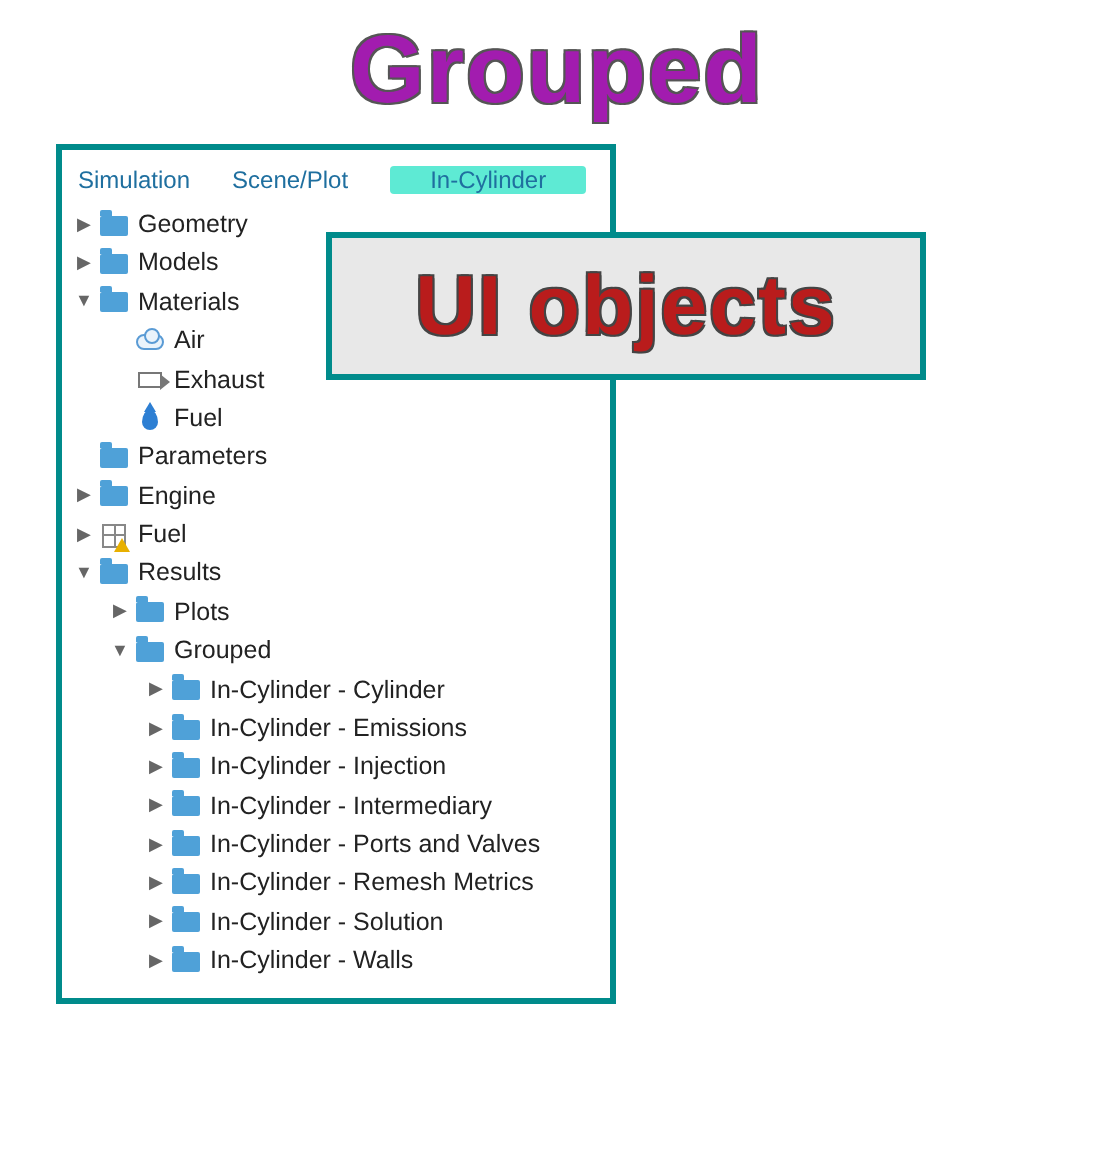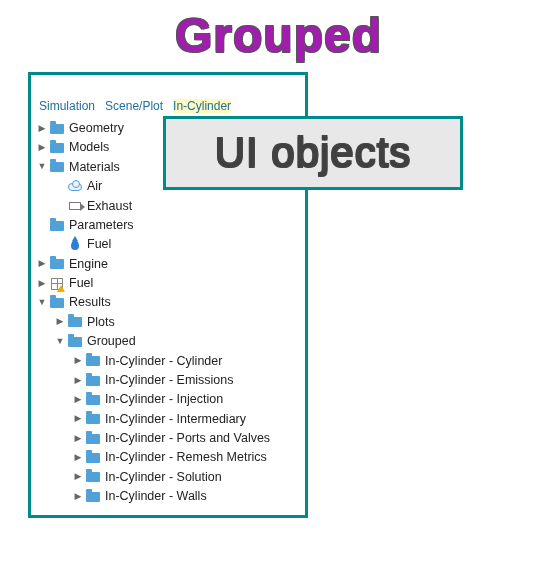--- a/index.html
+++ b/index.html
@@ -26,30 +26,29 @@
     position: absolute;
     top: 72px;
     left: 28px;
     width: 280px;
     border: 3px solid #008b8b;
     background: #fff;
     padding: 6px 4px 8px 4px;
   }
   .tabs {
     display: flex;
-    gap: 10px;
+    gap: 21px;
     font-size: 12px;
     padding: 2px 4px 6px 4px;
     color: #1f6f9f;
-    margin-top: 16px;
   }
   .tab { cursor: pointer; }
   .tab.active {
-    background: #fef9c3;
-    padding: 0 0;
+    background: #5eead4;
+    padding: 0 20px;
     border-radius: 2px;
   }
   .tree {
     font-size: 12.5px;
     color: #222;
     line-height: 1.55;
   }
   .row {
     display: flex;
     align-items: center;
@@ -162,22 +161,22 @@
     top: 116px;
     left: 163px;
     width: 300px;
     height: 74px;
     background: #e8e8e8;
     border: 3px solid #008b8b;
     display: flex;
     align-items: center;
     justify-content: center;
     font-size: 42px;
-    font-weight: normal;
-    color: #404040;
+    font-weight: bold;
+    color: #b91c1c;
     text-shadow: 1px 1px 0 #444, -1px -1px 0 #444, 1px -1px 0 #444, -1px 1px 0 #444;
     letter-spacing: 1px;
   }
 </style>
 </head>
 <body>
 
 <div class="title-grouped">Grouped</div>
 
 <div class="panel">
@@ -221,34 +220,34 @@
       </div>
       <div class="row">
         <span class="spacer" style="width: 18px;"></span>
         <span class="handle blank">▶</span>
         <span class="ico">
           <span class="arrow-out"></span>
         </span>
         <span class="label">Exhaust</span>
       </div>
       <div class="row">
-        <span class="spacer" style="width: 0px;"></span>
+        <span class="spacer" style="width: 18px;"></span>
         <span class="handle blank">▶</span>
         <span class="ico">
+          <span class="drop"></span>
+        </span>
+        <span class="label">Fuel</span>
+      </div>
+      <div class="row">
+        <span class="spacer" style="width: 0px;"></span>
+        <span class="handle blank">▶</span>
+        <span class="ico">
           <span class="folder"></span>
         </span>
         <span class="label">Parameters</span>
-      </div>
-      <div class="row">
-        <span class="spacer" style="width: 18px;"></span>
-        <span class="handle blank">▶</span>
-        <span class="ico">
-          <span class="drop"></span>
-        </span>
-        <span class="label">Fuel</span>
       </div>
       <div class="row">
         <span class="spacer" style="width: 0px;"></span>
         <span class="handle">▶</span>
         <span class="ico">
           <span class="folder"></span>
         </span>
         <span class="label">Engine</span>
       </div>
       <div class="row">

